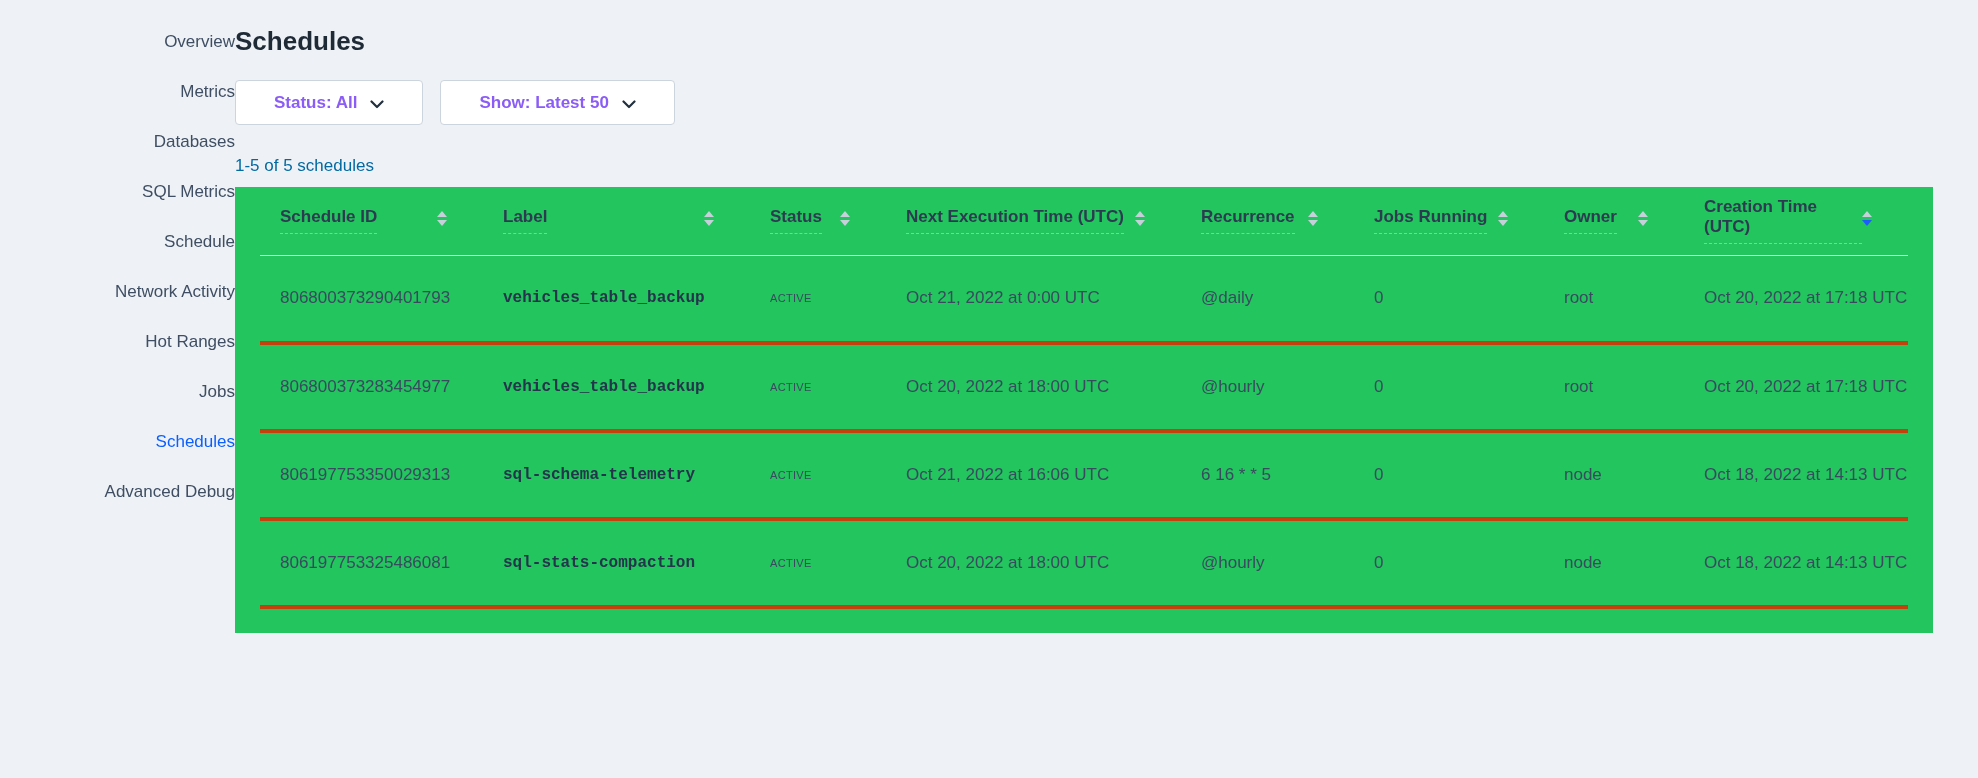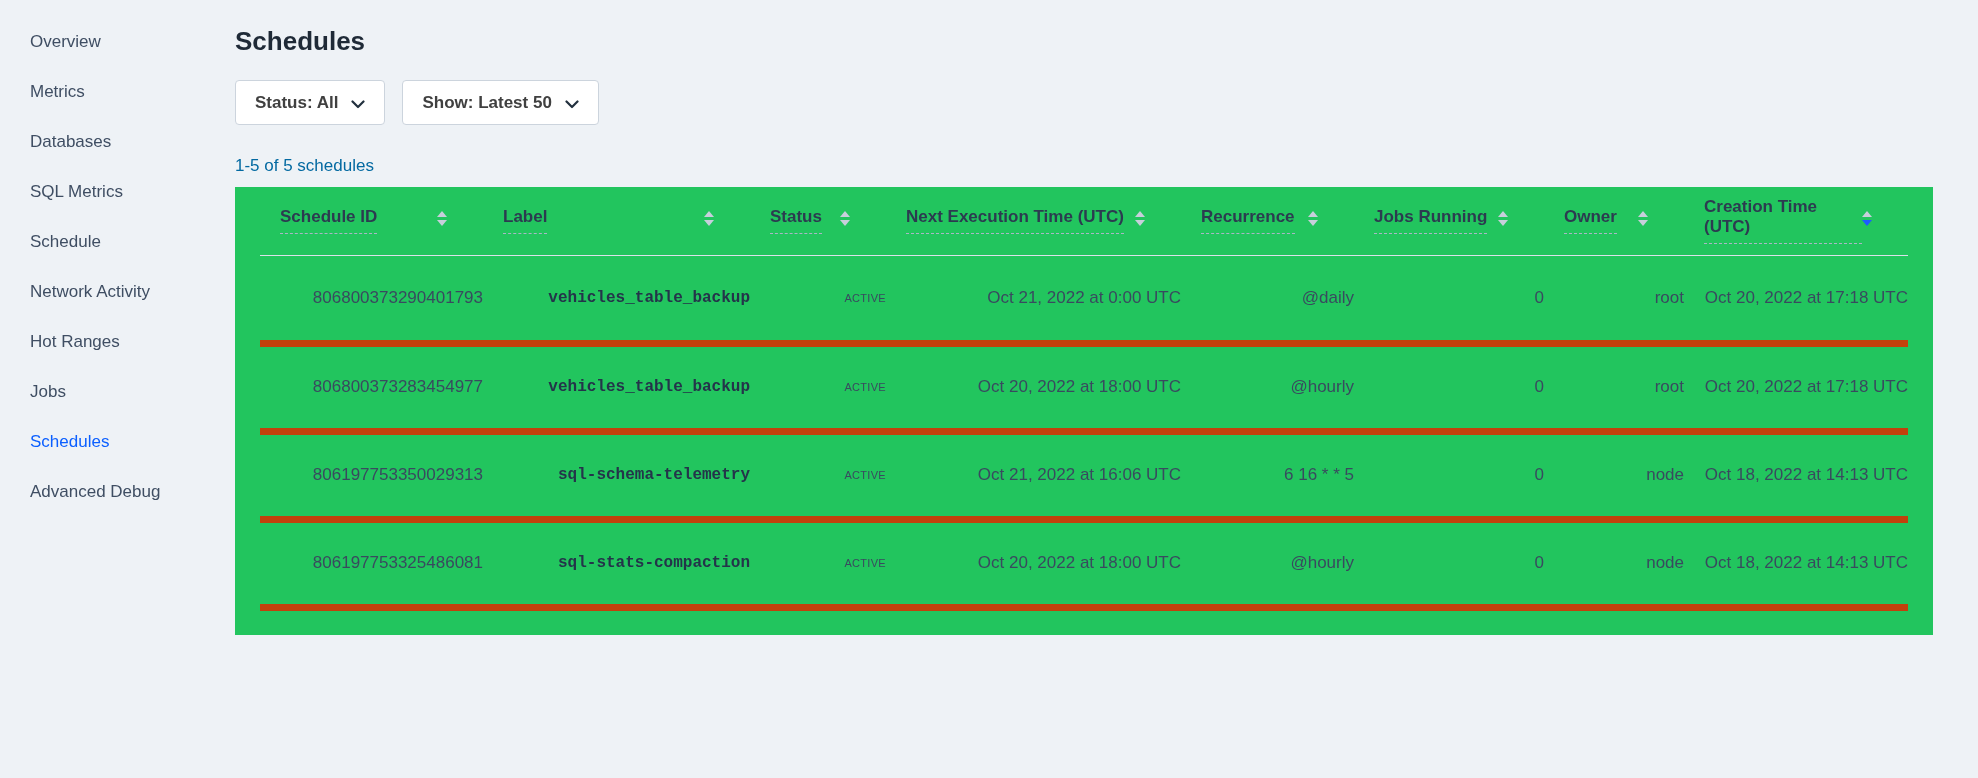--- a/index.html
+++ b/index.html
@@ -6,38 +6,38 @@
   html,body { width:1978px; height:778px; overflow:hidden; }
   body {
     background:#eef2f6;
     font-family:"Liberation Sans", sans-serif;
     color:#394a5f;
   }
   .app { display:flex; width:100%; height:100%; }
 
   
   .sidebar { width:235px; flex:0 0 235px; padding:33px 0 0 30px; }
-  .sidebar ul { list-style:none; }
+  .sidebar ul { list-style:none;text-align:right; }
   .sidebar li {
     font-size:17px; color:#3f4e63; margin-bottom:32px;
     cursor:pointer; line-height:18px;
   }
   .sidebar li.active { color:#0b5fff; }
 
   
   .main { flex:1; padding:25px 45px 0 0; }
   h1.page-title { font-size:26px; line-height:33px; font-weight:700; color:#1f2a37; margin-bottom:22px; }
 
   .filters { display:flex; gap:17px; margin-bottom:30px; }
   .dropdown-btn {
     display:inline-flex; align-items:center; gap:13px;
-    height:45px; padding:0 19px;
+    height:45px; padding:0 38px;
     background:#ffffff; border:1px solid #ccd4dd; border-radius:4px;
     font-family:"Liberation Sans", sans-serif;
-    font-size:17px; font-weight:700; color:#404040; cursor:pointer;
+    font-size:17px; font-weight:700; color:#8b5cf6; cursor:pointer;
   }
   .chevron { display:inline-block; margin-top:2px; }
 
   .results-count { font-size:17px; line-height:22px; color:#0369a1; margin-bottom:10px; }
 
   
   .card { background:#22c55e; padding:0 25px 24px 25px; }
   table { width:100%; border-collapse:collapse; table-layout:fixed; }
   thead th {
     height:68px; text-align:left; vertical-align:middle;
@@ -59,23 +59,23 @@
   }
   .sort .tri-down {
     width:0; height:0;
     border-left:5px solid transparent; border-right:5px solid transparent;
     border-top:6px solid #c7cfdb;
   }
   th.sorted-desc .tri-down { border-top-color:#1e5bff; }
 
   tbody td {
     height:88px; vertical-align:middle; padding-left:20px;
-    border-bottom:7px solid #c2410c;
+    border-bottom:4px solid #c2410c;
     font-size:17px; color:#394a5f;
-    white-space:nowrap; overflow:hidden; text-overflow:ellipsis;text-align:right;
+    white-space:nowrap; overflow:hidden; text-overflow:ellipsis;
   }
   tbody td.mono {
     font-family:"Liberation Mono","DejaVu Sans Mono",monospace;
     font-size:16px; font-weight:600; color:#24344a;
   }
   tbody td.status-cell { font-size:11px; letter-spacing:0.3px; }
 </style>
 </head>
 <body>
 

